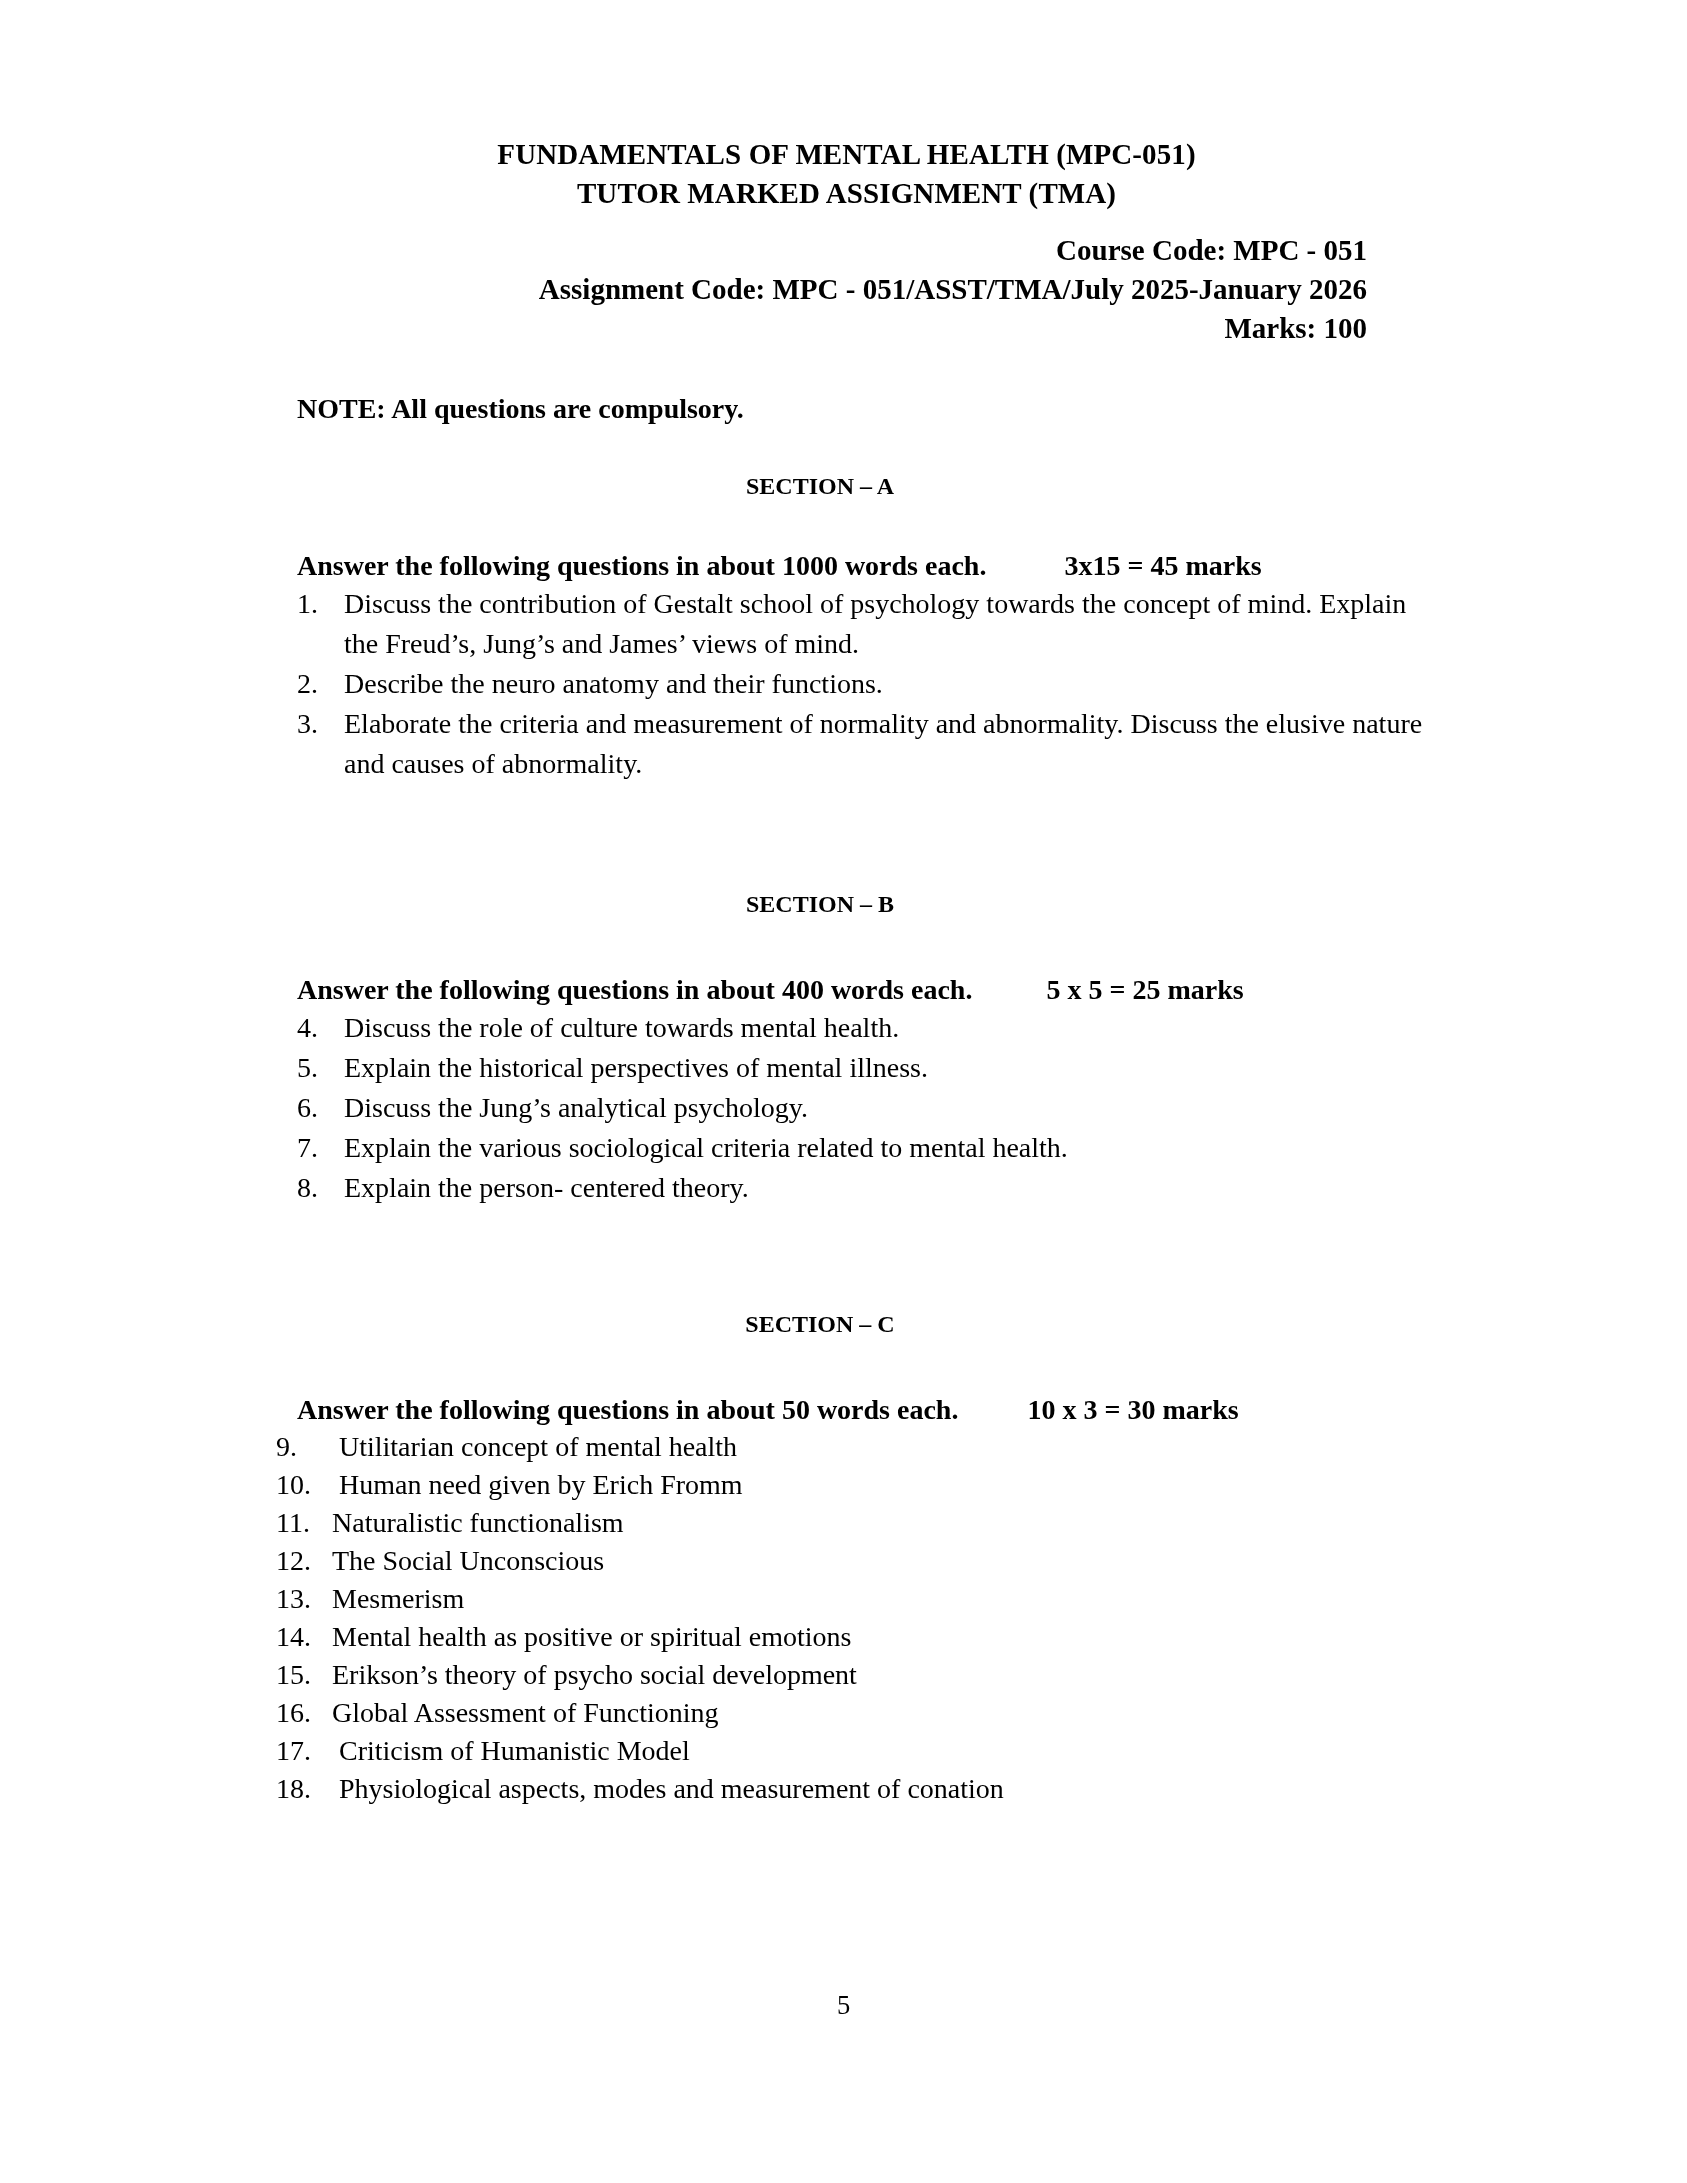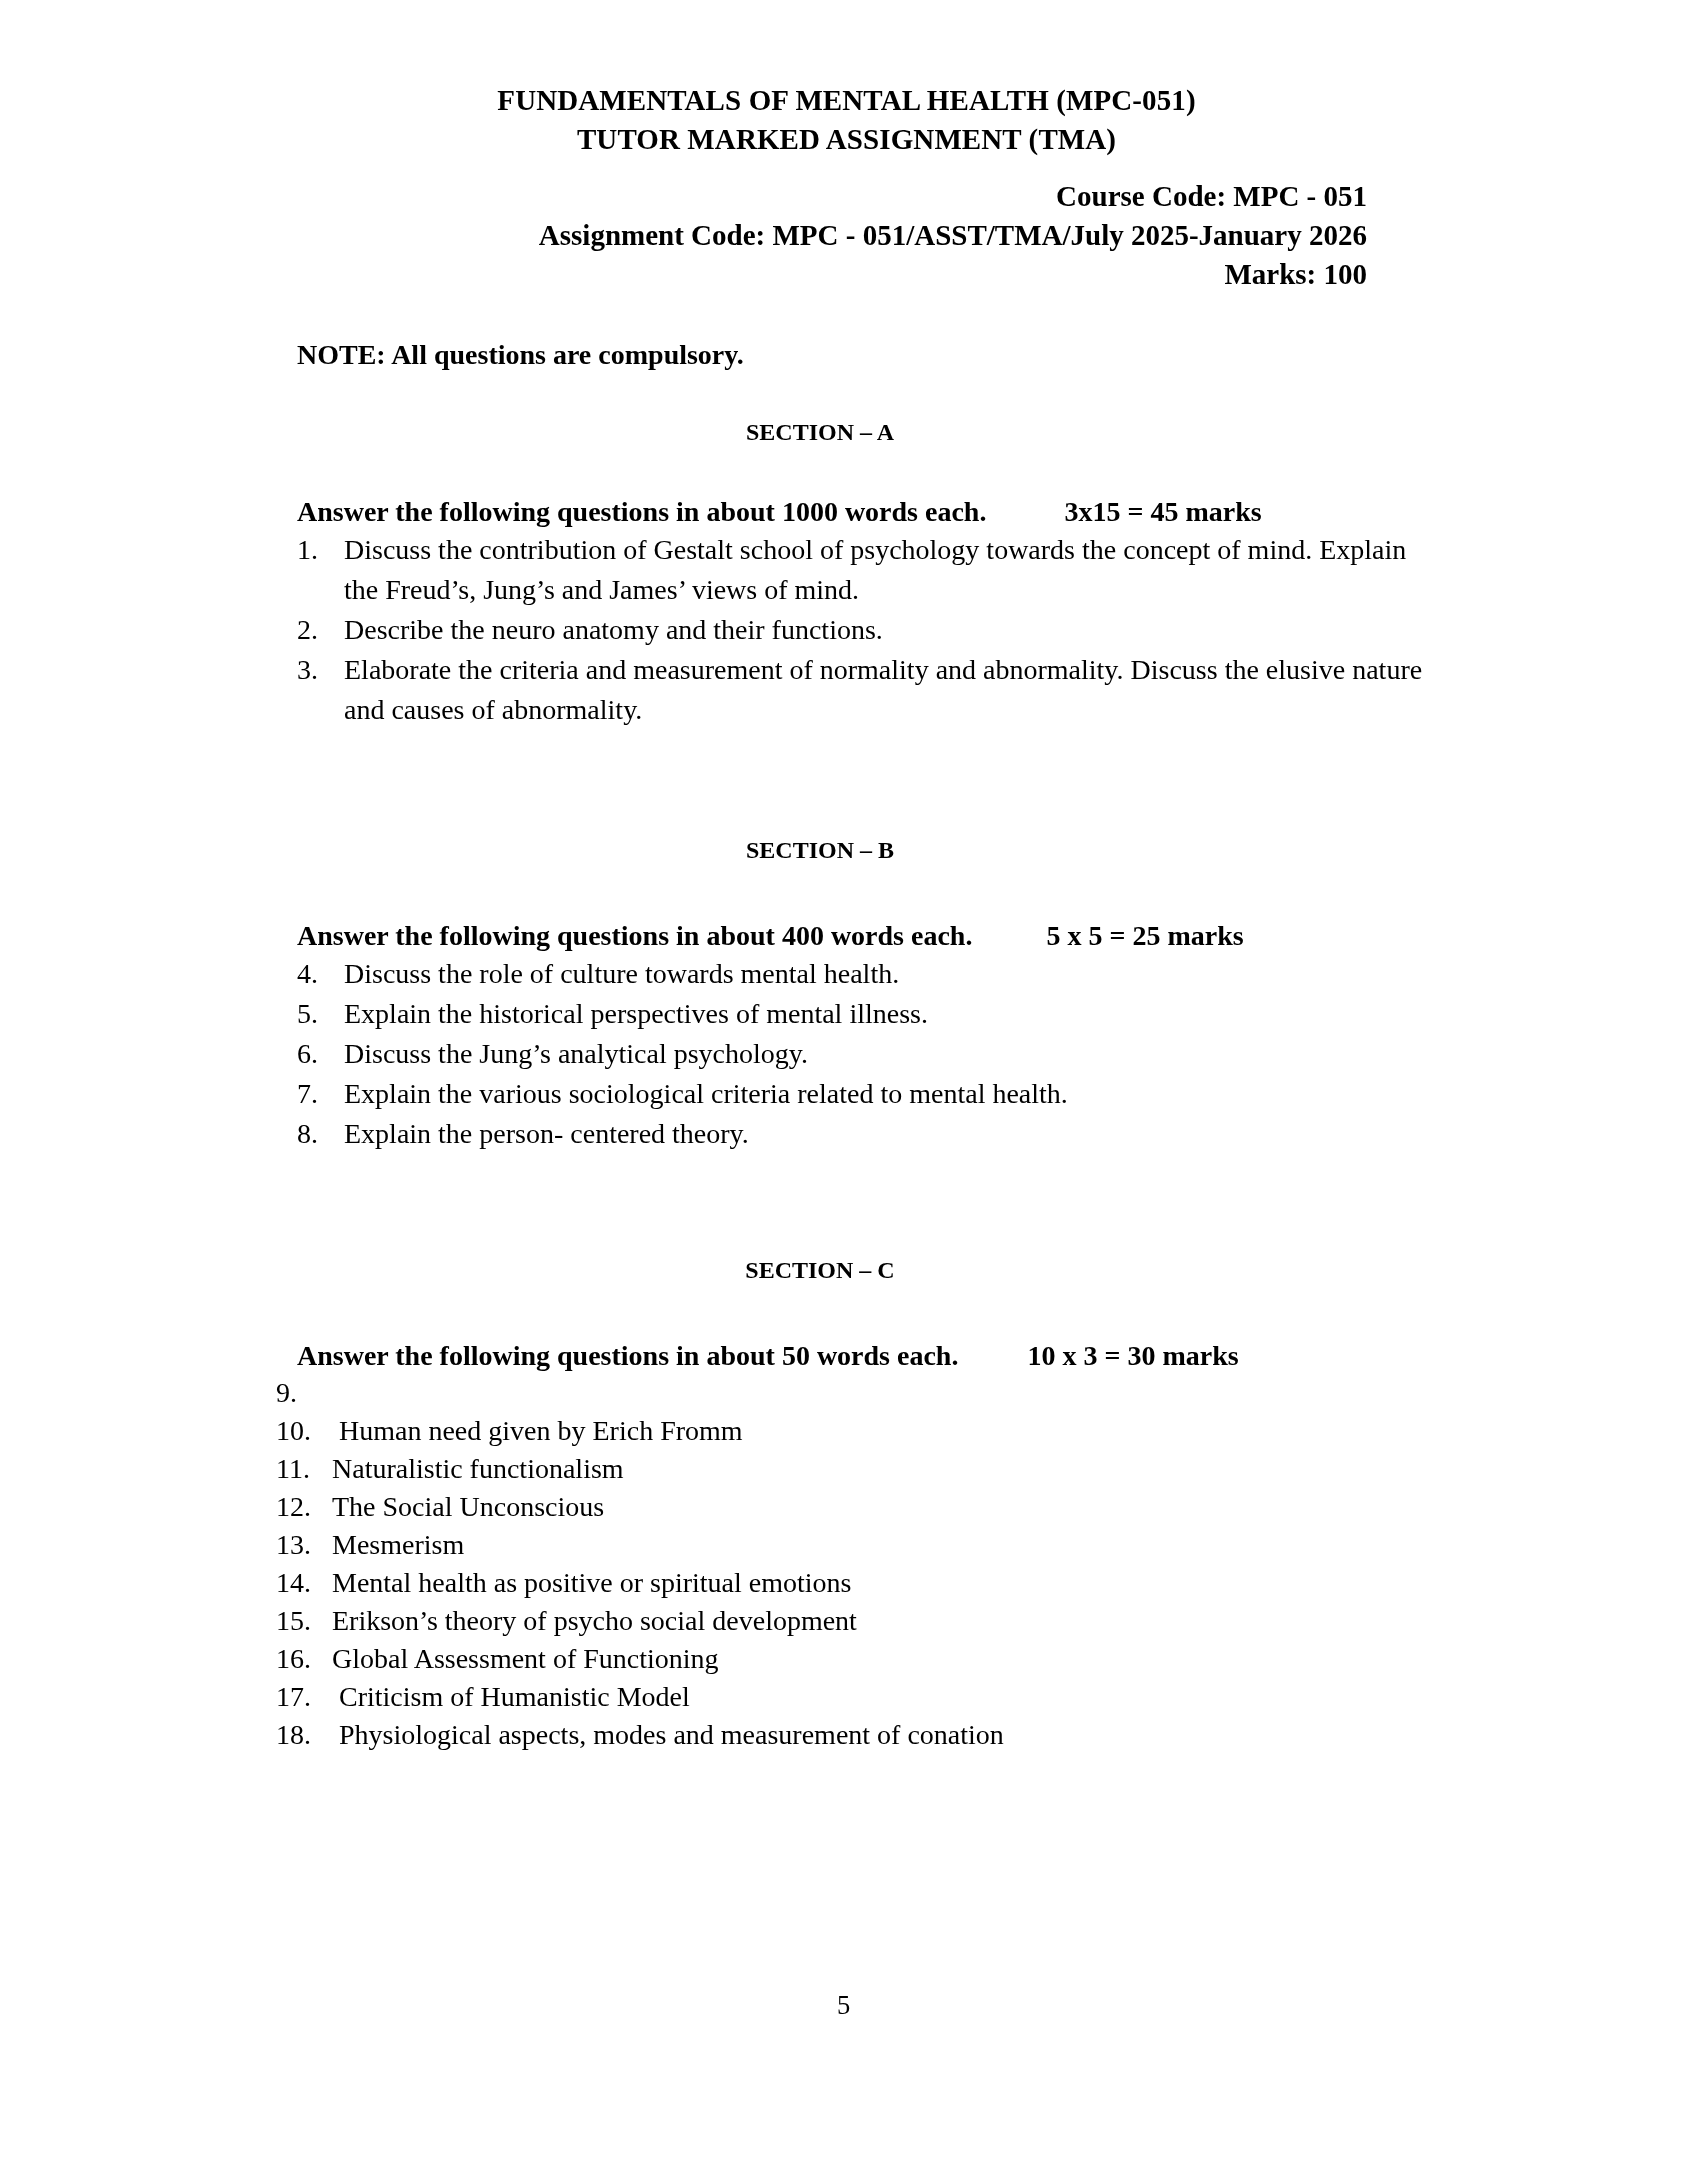--- a/index.html
+++ b/index.html
@@ -36,21 +36,22 @@
     font-weight: bold;
     font-size: 29px;
     line-height: 39px;
     letter-spacing: 0.1px;
   }
   .doc-title .title-line {
     display: block;
     white-space: nowrap;
   }
   .title-block {
-    padding-top: 81px;
+    padding-top: 119px;
+    margin-top: 16px;
   }
 
   
   .meta-block {
     margin-top: 18px;
     text-align: right;
     font-weight: bold;
     font-size: 29px;
     line-height: 39px;
     padding-right: 75px;
@@ -229,20 +230,21 @@
     </ol>
 
     <div class="section-heading sec-c-heading">SECTION – C</div>
     <div class="instruction instr-c">
       <span class="instr-text">Answer the following questions in about 50 words each.</span>
       <span class="instr-marks">10 x 3 = 30 marks</span>
     </div>
     <ol class="c-list list-c">
       <li>
         <span class="c-num">9.</span>
+        <span class="c-text"> Utilitarian concept of mental health</span>
       </li>
       <li>
         <span class="c-num">10.</span>
         <span class="c-text"> Human need given by Erich Fromm</span>
       </li>
       <li>
         <span class="c-num">11.</span>
         <span class="c-text">Naturalistic functionalism</span>
       </li>
       <li>

